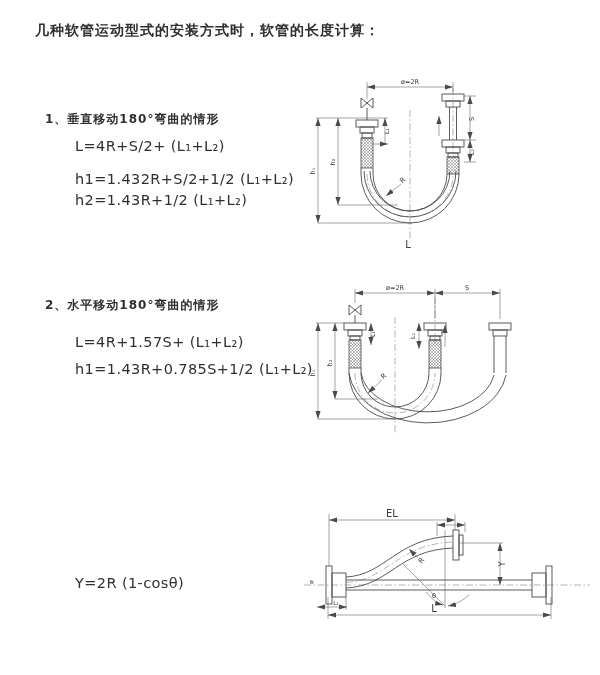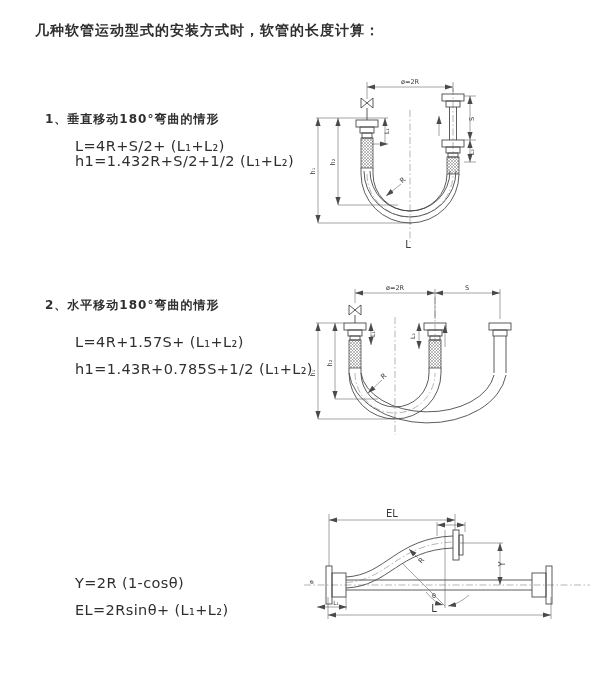--- a/index.html
+++ b/index.html
@@ -20,28 +20,28 @@
 </style>
 </head>
 <body>
 
 <div class="page">
 
   <div class="title">几种软管运动型式的安装方式时，软管的长度计算：</div>
 
   <div class="sec-head" style="top:111px">1、垂直移动180°弯曲的情形</div>
   <div class="formula" style="top:138px">L=4R+S/2+ (L₁+L₂)</div>
-  <div class="formula" style="top:153px">h1=1.432R+S/2+1/2 (L₁+L₂)</div>
+  <div class="formula" style="top:171px">h1=1.432R+S/2+1/2 (L₁+L₂)</div>
+  <div class="formula" style="top:192px">h2=1.43R+1/2 (L₁+L₂)</div>
 
   <div class="sec-head" style="top:297px">2、水平移动180°弯曲的情形</div>
   <div class="formula" style="top:334px">L=4R+1.57S+ (L₁+L₂)</div>
   <div class="formula" style="top:361px">h1=1.43R+0.785S+1/2 (L₁+L₂)</div>
 
   <div class="formula" style="top:575px">Y=2R (1-cosθ)</div>
-  <div class="formula" style="top:602px">EL=2Rsinθ+ (L₁+L₂)</div>
 
   <svg style="left:308px;top:74px" width="280" height="185" viewBox="0 0 280 185">
     <defs>
       <marker id="a1" markerWidth="9" markerHeight="7" refX="8" refY="2.6" orient="auto-start-reverse" markerUnits="userSpaceOnUse">
         <path d="M0,0 L8,2.6 L0,5.2 Z" fill="#4a4a4a"></path>
       </marker>
       <pattern id="p1" width="3" height="3" patternUnits="userSpaceOnUse">
         <path d="M0,3 L3,0 M0,0 L3,3" stroke="#6a6a6a" stroke-width="0.45"></path>
       </pattern>
     </defs>

